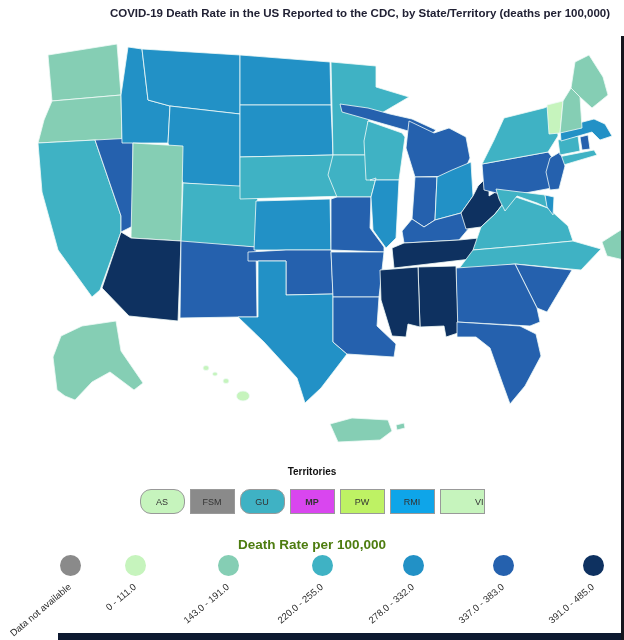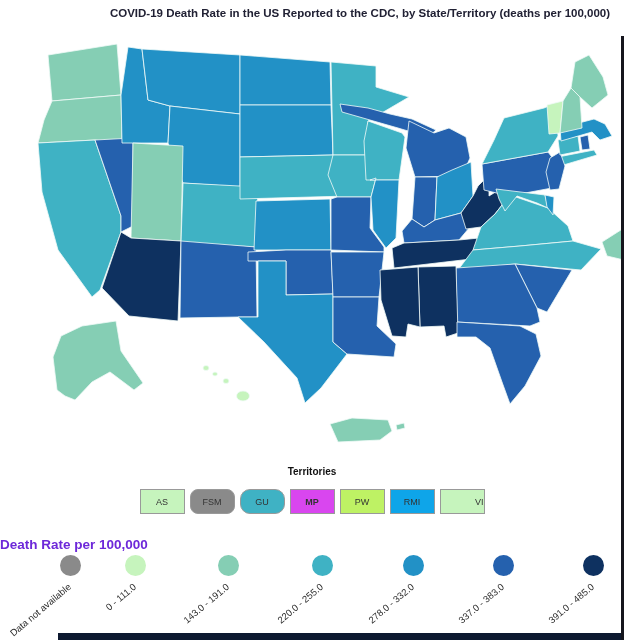--- a/index.html
+++ b/index.html
@@ -20,22 +20,22 @@
   .terr-row{
     position:absolute;top:489px;left:0;width:624px;
     display:flex;justify-content:center;gap:5px;
   }
   .terr-box{
     width:45px;height:25px;border:1px solid #999999;box-sizing:border-box;
     display:flex;align-items:center;justify-content:center;
     font-size:9px;color:#333333;
   }
   .legend-heading{
-    position:absolute;top:537px;left:0;width:624px;
-    font-size:13.5px;font-weight:bold;color:#6d28d9;
+    position:absolute;top:537px;left:0;width:624px;text-align:center;
+    font-size:13.5px;font-weight:bold;color:#4d7c0f;
   }
   .legend-circle{
     position:absolute;top:555px;width:21px;height:21px;border-radius:50%;
   }
   .legend-label{
     position:absolute;top:581px;width:130px;text-align:right;
     font-size:9.5px;color:#2b2b2b;white-space:nowrap;
     transform:rotate(-40deg);transform-origin:100% 0%;
   }
   .bottom-bar{
@@ -109,24 +109,24 @@
       <ellipse cx="243" cy="396" rx="6.5" ry="5"></ellipse>
     </g>
     <path d="M330,424 L352,418 L388,420 L392,431 L380,440 L338,442 Z M396,425 L404,423 L405,428 L397,430 Z" fill="#85ceb4"></path>
     <path d="M602,242 L624,228 L624,260 L607,256 Z" fill="#85ceb4"></path>
   </g>
 </svg>
 
 <div class="terr-heading">Territories</div>
 
 <div class="terr-row">
-  <div class="terr-box" style="background-color: rgb(198, 244, 189);">
+  <div class="terr-box" style="background-color: rgb(198, 244, 189); border-radius: 11px;">
       <span>AS</span>
     </div>
-  <div class="terr-box" style="background-color: rgb(138, 138, 138); border-radius: 8px;">
+  <div class="terr-box" style="background-color: rgb(138, 138, 138);">
       <span>FSM</span>
     </div>
   <div class="terr-box" style="background-color: rgb(63, 178, 196); border-radius: 10px;">
       <span>GU</span>
     </div>
   <div class="terr-box" style="background-color: #d946ef; font-weight: bold;">
       <span>MP</span>
     </div>
   <div class="terr-box" style="background-color: #bef264;">
       <span>PW</span>

